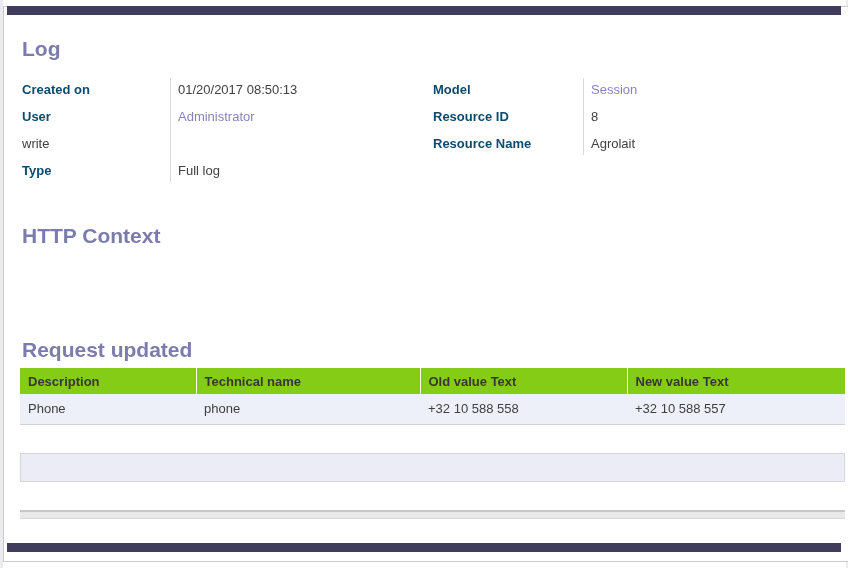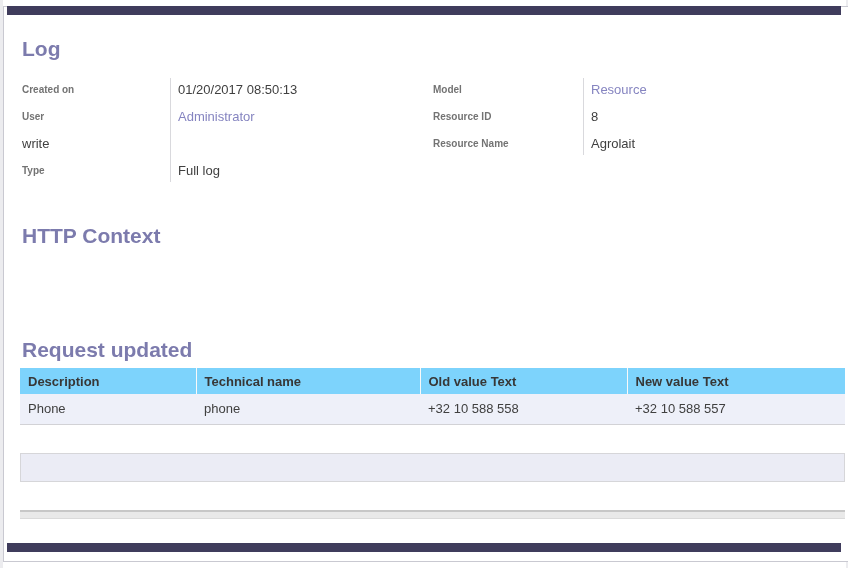--- a/index.html
+++ b/index.html
@@ -17,37 +17,37 @@
            background:#ffffff; border:1px solid #c9c9d1; }
 
   h2.section-title { position:absolute; font-size:21px; font-weight:bold; color:#7c7bad; line-height:24px; }
   #log-title   { left:22px; top:37px; }
   #http-title  { left:22px; top:224px; }
   #fields-title{ left:22px; top:338px; }
 
   .field-group { position:absolute; }
   .field-group .vline { position:absolute; top:2px; bottom:2px; width:1px; background:#d9d9dd; }
   .frow { display:flex; height:27px; align-items:center; }
-  .flabel { font-size:10px; font-weight:bold; color:#737373; }
+  .flabel { font-size:13px; font-weight:bold; color:#0c4a6e; }
   .fvalue { font-size:13px; color:#404040; }
   a.olink { color:#8584c0; text-decoration:none; cursor:pointer; }
 
   #group-left  { left:22px;  top:76px; width:406px; }
   #group-left  .vline { left:148px; }
   #group-left  .flabel { width:156px; }
   #group-right { left:433px; top:76px; width:412px; }
   #group-right .vline { left:150px; }
   #group-right .flabel { width:158px; }
   #group-http  { left:22px;  top:252px; width:700px; }
   #group-http  .vline { left:148px; }
   #group-http  .flabel { width:156px; }
 
   table.fields-table { position:absolute; left:20px; top:368px; width:825px;
                        border-collapse:collapse; table-layout:fixed; font-size:13px; }
-  table.fields-table th { background:#7dd3fc; color:#373737; font-weight:bold; text-align:left;
+  table.fields-table th { background:#84cc16; color:#373737; font-weight:bold; text-align:left;
                           height:26px; padding:0 0 0 8px; border-left:1px solid #f9f9f9; }
   table.fields-table th:first-child { border-left:none; }
   table.fields-table td { background:#eef0f9; color:#404040; height:30px; padding:0 0 0 8px;margin-top:27px; }
   table.fields-table tr.data-row { border-bottom:1px solid #d2d2d6; }
   .col1{width:176px;} .col2{width:224px;} .col3{width:207px;} .col4{width:218px;}
 
   .lavender-band { position:absolute; left:20px; top:453px; width:825px; height:29px;
                    background:#ebecf5; border:1px solid #d6d6d9; }
   .gray-divider  { position:absolute; left:20px; top:510px; width:825px; height:9px;
                    background:#e9e9e9; border-top:2px solid #c7c7c7; border-bottom:1px solid #dadada; }
@@ -82,21 +82,21 @@
     <div class="frow">
       <span class="flabel">Type</span>
       <span class="fvalue">Full log</span>
     </div>
   </div>
 
   <div class="field-group" id="group-right">
     <div class="vline"></div>
     <div class="frow">
       <span class="flabel">Model</span>
-      <a class="fvalue olink">Resource</a>
+      <a class="fvalue olink">Session</a>
     </div>
     <div class="frow">
       <span class="flabel">Resource ID</span>
       <span class="fvalue">8</span>
     </div>
     <div class="frow">
       <span class="flabel">Resource Name</span>
       <span class="fvalue">Agrolait</span>
     </div>
   </div>

